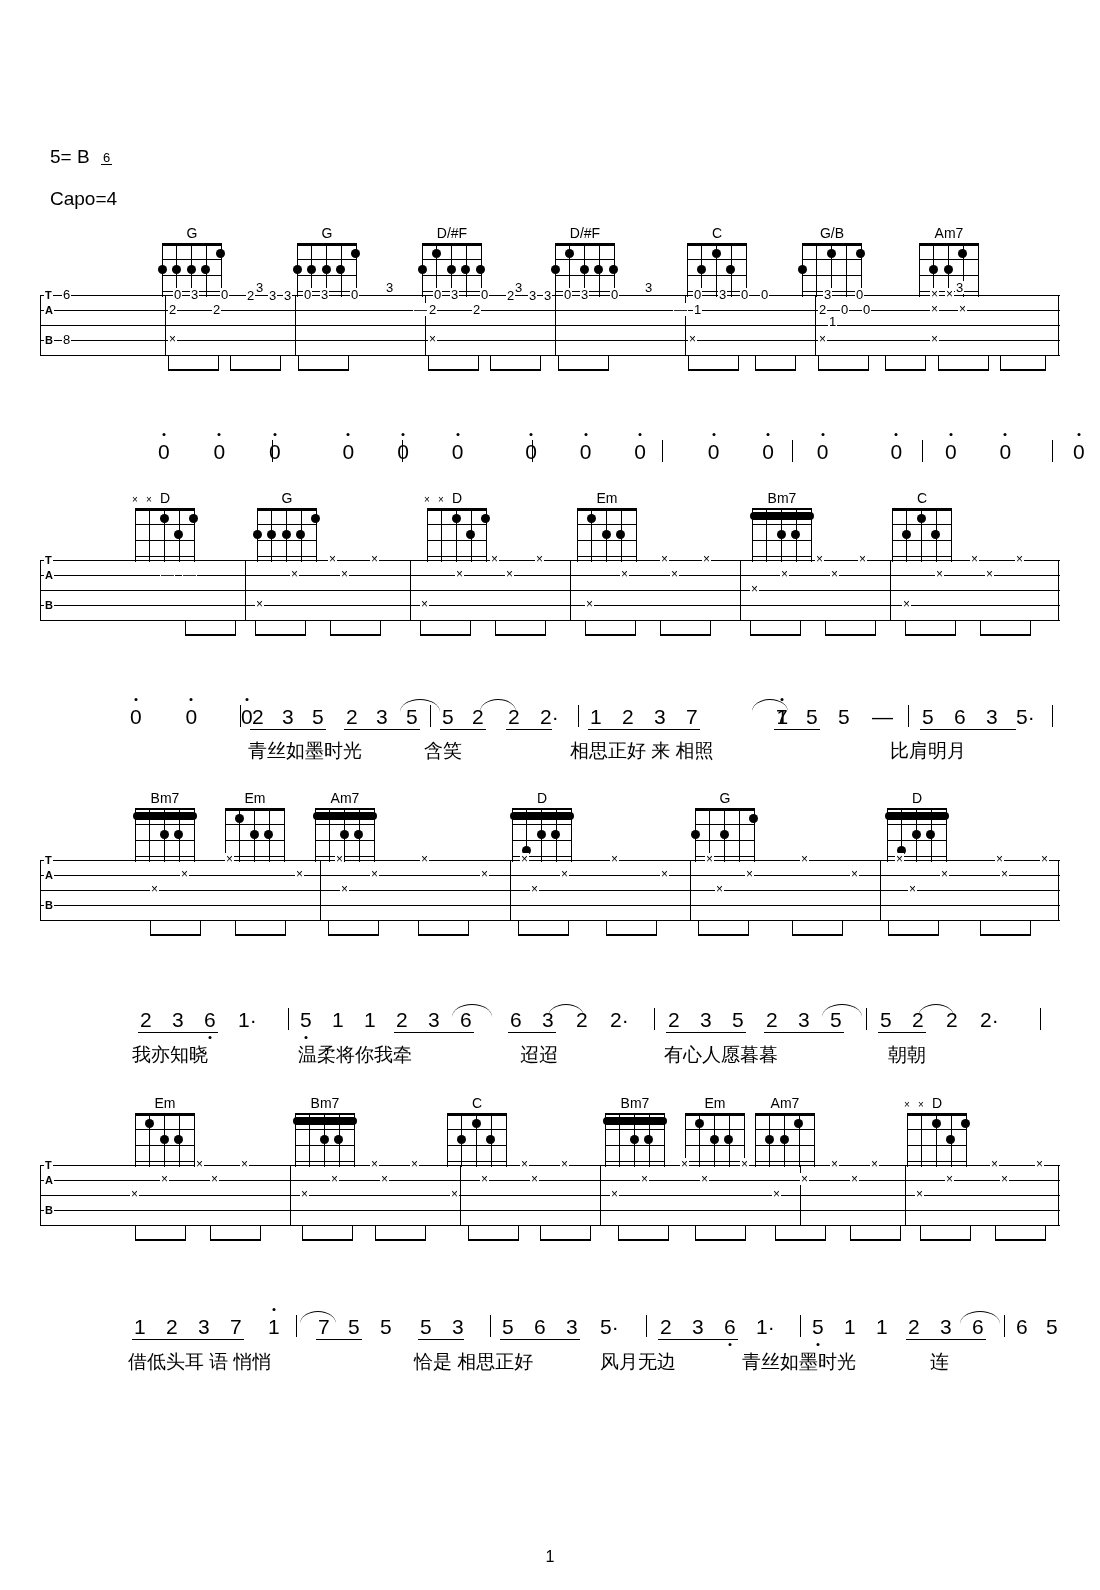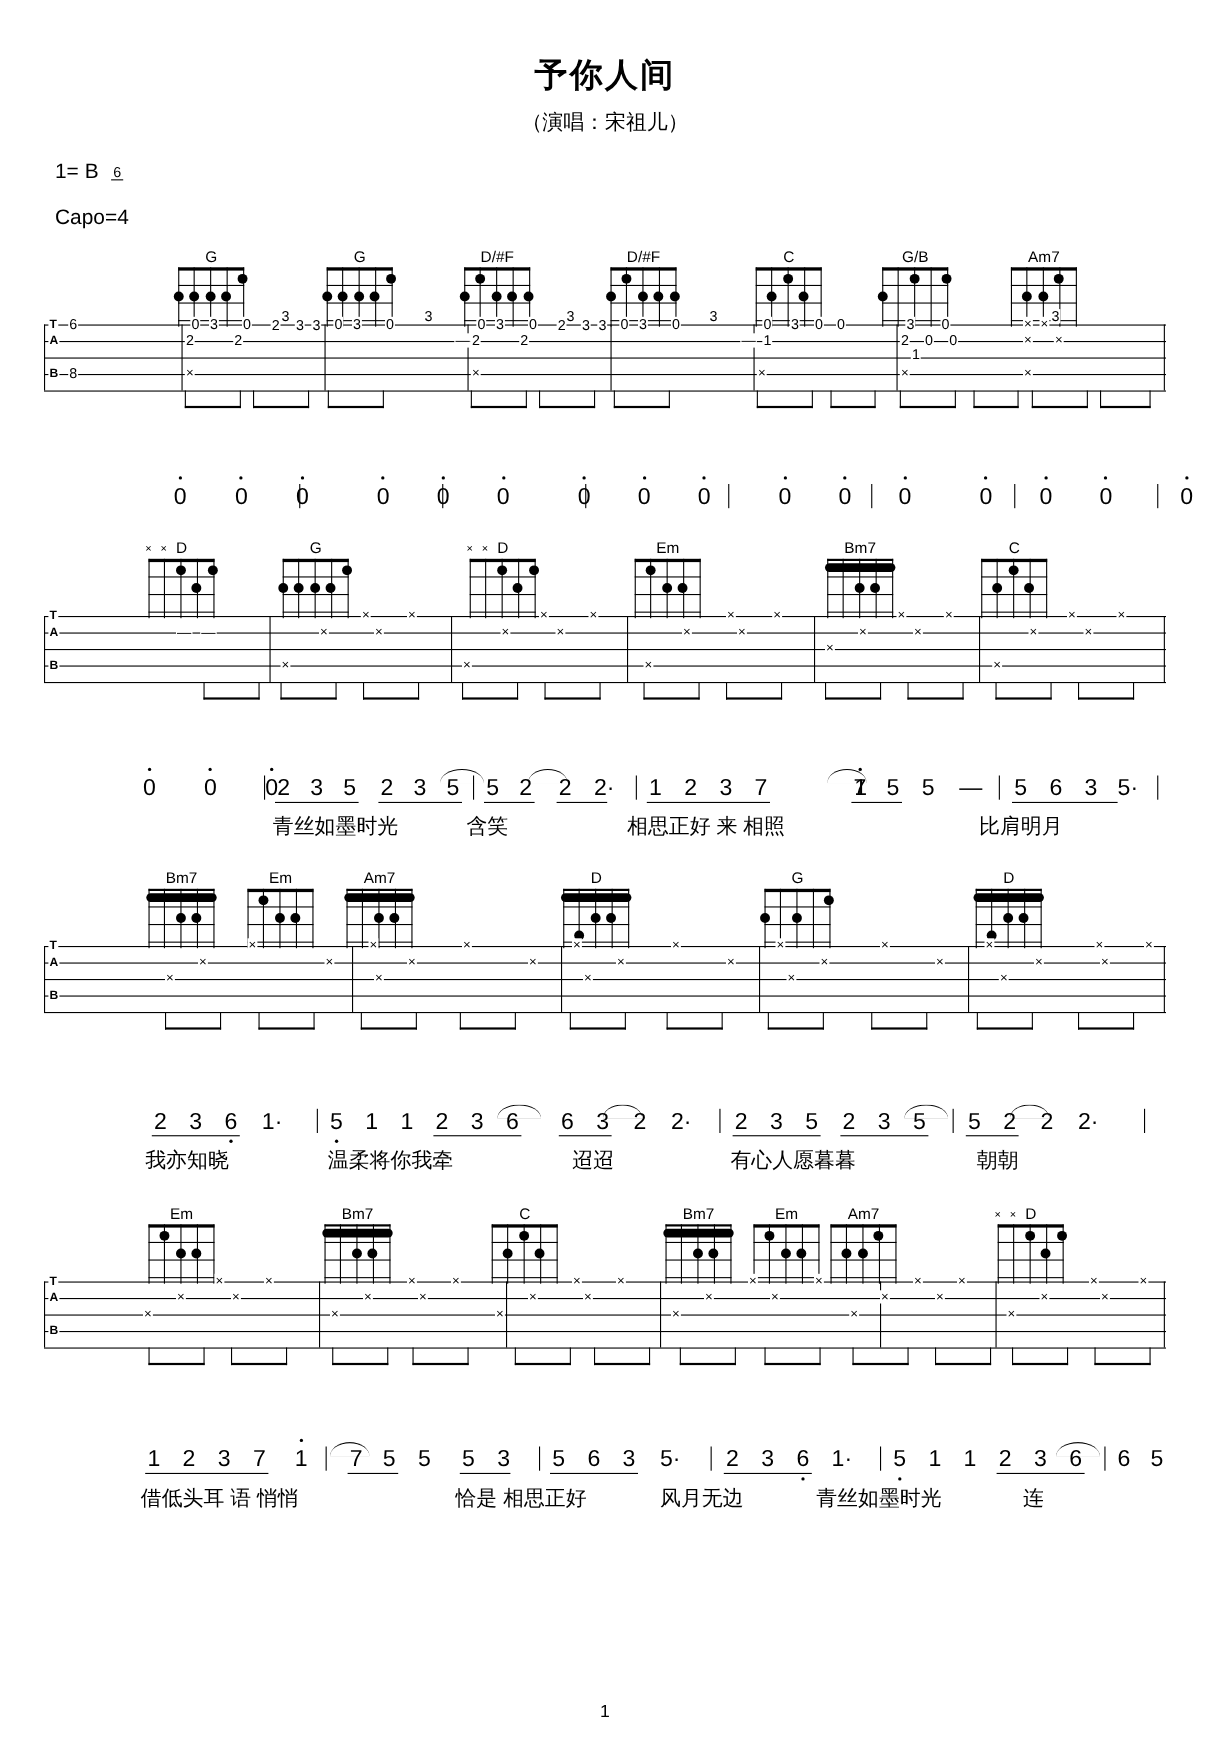--- a/index.html
+++ b/index.html
@@ -52,25 +52,23 @@
   .bar{position:absolute;width:1.4px;height:22px;background:#000;}
   .ul{position:absolute;height:1.4px;background:#000;}
   .slur{position:absolute;width:40px;height:12px;border-top:1.4px solid #000;border-radius:50%/100% 100% 0 0;}
   .pagenum{position:absolute;left:0;bottom:24px;width:1100px;text-align:center;font-size:16px;}
 </style>
 </head>
 <body>
 
 <div class="page">
 
-  <div class="title">予你人间</div>
-  <div class="subtitle">（演唱：宋祖儿）</div>
 
   <div class="keyline">
-    <span>1= B</span>
+    <span>5= B</span>
     <span class="frac">
       <span class="num">6</span>
       <span class="den">8</span>
     </span>
   </div>
   <div class="capo">Capo=4</div>
 
 
   <div class="system" style="top:225px;height:250px;">
 

